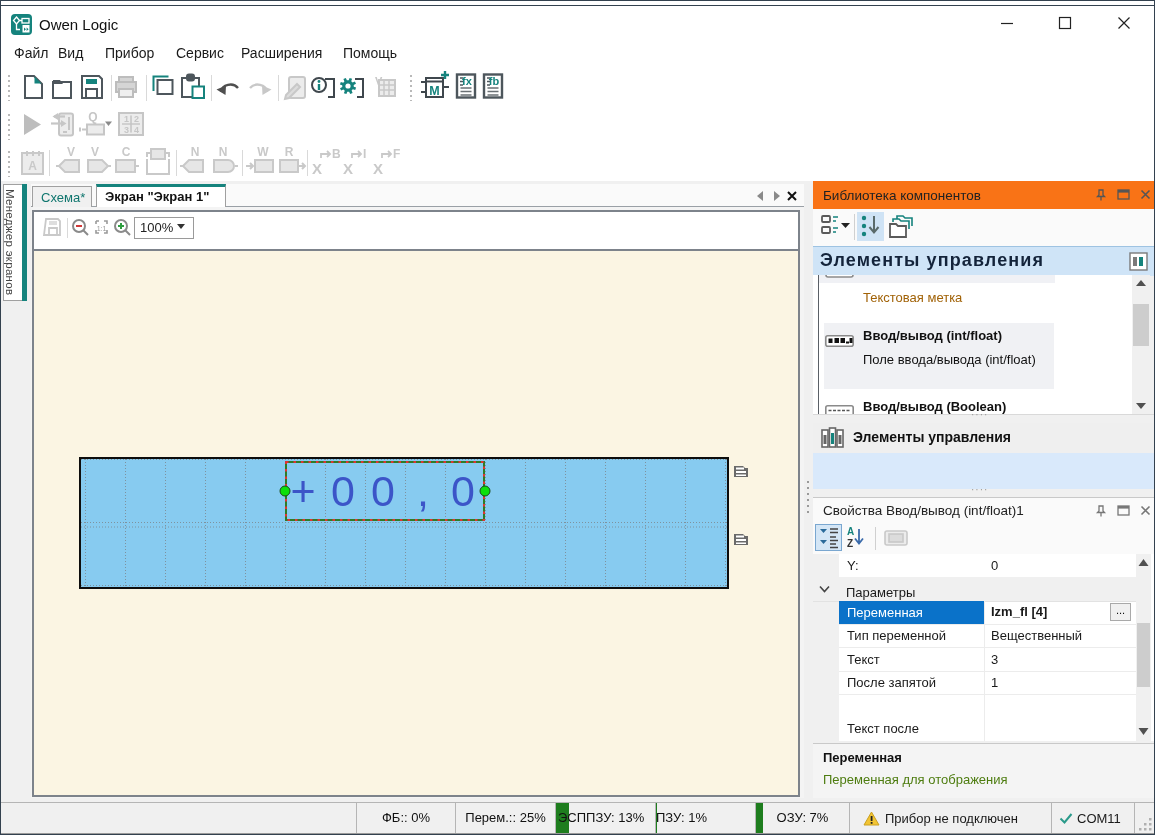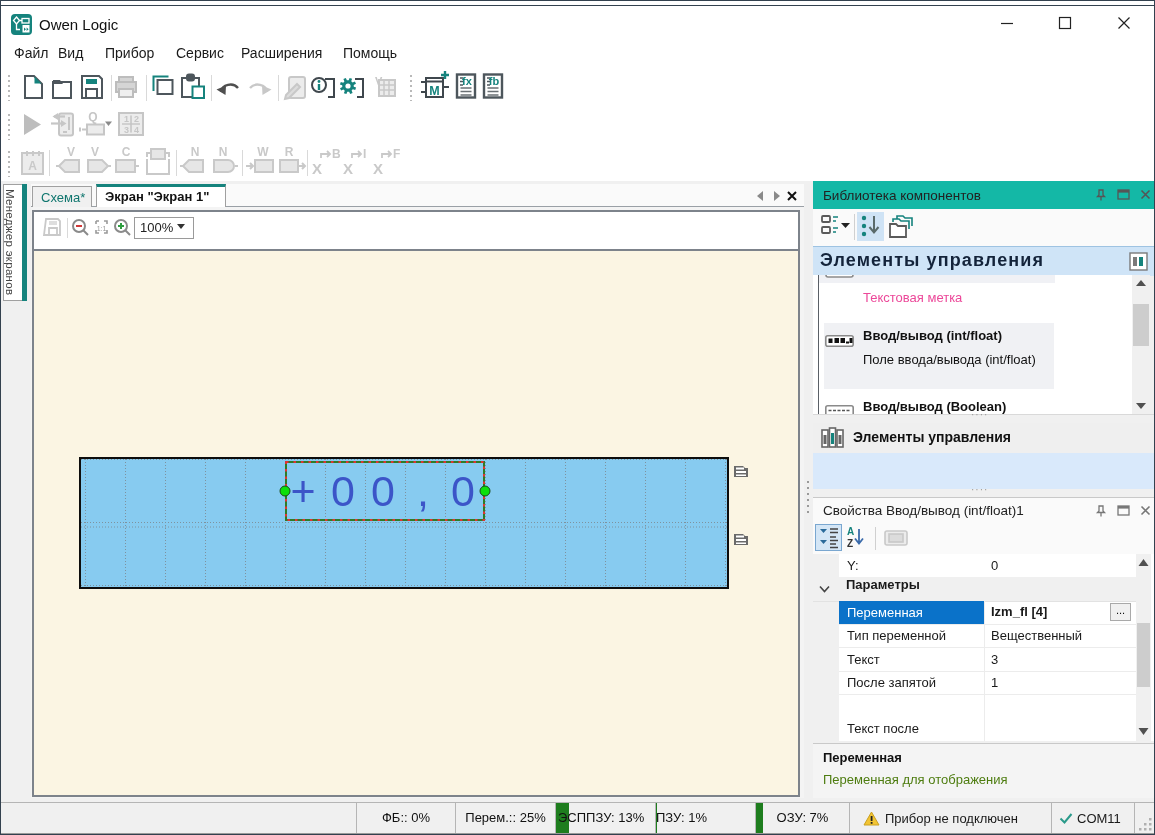--- a/index.html
+++ b/index.html
@@ -350,21 +350,21 @@
           <rect y="12" width="2" height="2"></rect>
           <rect y="18" width="2" height="2"></rect>
           <rect y="24" width="2" height="2"></rect>
           <rect y="30" width="2" height="2"></rect>
         </g>
       </svg>
     </div>
 
   <div class="ab" id="rightside" style="left:812px;top:180px;width:341px;height:617px;background:#f0f0f0;font-size:13px">
 
-    <div class="ab" style="left:0;top:0;width:341px;height:28px;background:#14b8a6;border-bottom:1px solid #e3e3e3">
+    <div class="ab" style="left:0;top:0;width:341px;height:28px;background:#f97316;border-bottom:1px solid #e3e3e3">
       <span class="txt" style="left:10px;top:7px;font-size:13.5px;color:#222">Библиотека компонентов</span>
       <svg class="ab" style="left:282px;top:8px" width="12" height="13">
           <path d="M4 1 h4 v5 l1.5 1.5 h-7 L4 6 z M6 7.5 v4" fill="none" stroke="#555" stroke-width="1.3"></path>
         </svg>
       <svg class="ab" style="left:304px;top:8px" width="13" height="12">
           <rect x="1" y="1" width="11" height="9" fill="none" stroke="#555" stroke-width="1.3"></rect>
           <rect x="1" y="1" width="11" height="2.6" fill="#555"></rect>
         </svg>
       <svg class="ab" style="left:327px;top:8px" width="11" height="11">
           <path d="M1.5 1.5 L9.5 9.5 M9.5 1.5 L1.5 9.5" stroke="#555" stroke-width="1.6"></path>
@@ -406,21 +406,21 @@
     </div>
 
     <div class="ab" style="left:0;top:94px;width:319px;height:139px;background:#fff;overflow:hidden">
         <div class="ab" style="left:5px;top:0;width:1px;height:139px;background:#5a5f66"></div>
         <div class="ab" style="left:6px;top:0;width:236px;height:8px;background:#f0f1f5"></div>
       <svg class="ab" style="left:12px;top:-8px" width="29" height="12">
           <rect x="1" y="1" width="27" height="9" rx="2" fill="#fff" stroke="#8a8a8a" stroke-width="1.6"></rect>
           <path d="M4 4 h20" stroke="#555" stroke-width="2" stroke-dasharray="3 2"></path>
         </svg>
       <span class="txt" style="left:50px;top:-12px;font-weight:bold;color:#111">Метка</span>
-      <span class="txt" style="left:50px;top:15px;color:#ec4899">Текстовая метка</span>
+      <span class="txt" style="left:50px;top:15px;color:#a16207">Текстовая метка</span>
       <div class="ab" style="left:11px;top:48px;width:230px;height:66px;background:#f0f1f4"></div>
       <svg class="ab" style="left:12px;top:60px" width="29" height="12">
           <rect x="0.8" y="0.8" width="27.4" height="10.4" rx="2" fill="#fff" stroke="#8a8a8a" stroke-width="1.6"></rect>
           <g fill="#111">
             <rect x="3.5" y="3.5" width="4" height="4.5"></rect>
             <rect x="9.5" y="3" width="4.5" height="5"></rect>
             <rect x="15.5" y="3" width="4.5" height="5"></rect>
             <rect x="21" y="6.5" width="3" height="2"></rect>
             <rect x="24.5" y="3" width="3" height="5"></rect>
           </g>
@@ -507,21 +507,21 @@
     <div class="ab" id="pgrid" style="left:0;top:373px;width:341px;height:187px;background:#fff;color:#111">
         <div class="ab" style="left:0;top:0;width:26px;height:187px;background:#f0f0f0"></div>
       <div class="ab" style="left:26px;top:0;width:297px;height:23px;border-bottom:1px solid #ececec">
           <span class="txt" style="left:8px;top:4px">Y:</span>
           <span class="txt" style="left:152px;top:4px">0</span>
         </div>
       <div class="ab" style="left:0;top:23px;width:323px;height:24px;background:#f0f0f0;border-bottom:1px solid #e2e2e2">
         <svg class="ab" style="left:6px;top:8px" width="11" height="8">
             <path d="M1 1.5 l4.5 5 l4.5 -5" fill="none" stroke="#444" stroke-width="1.6"></path>
           </svg>
-        <span class="txt" style="left:33px;top:0;font-weight:bold">Параметры</span>
+        <span class="txt" style="left:33px;top:8px;font-weight:normal">Параметры</span>
       </div>
       <div class="ab" style="left:26px;top:47px;width:297px;height:23px;border-bottom:1px solid #ececec">
         <div class="ab" style="left:0;top:0;width:145px;height:23px;background:#0a72c9">
             <span class="txt" style="left:8px;top:4px;color:#fff">Переменная</span>
           </div>
         <span class="txt" style="left:152px;top:3px;font-weight:bold">Izm_fl [4]</span>
         <div class="ab" style="left:271px;top:2px;width:21px;height:18px;background:#f0f0f0;border:1px solid #a9a9a9;box-sizing:border-box;text-align:center;font-size:11px;line-height:12px">...</div>
       </div>
       <div class="ab" style="left:26px;top:70px;width:297px;height:23px;border-bottom:1px solid #ececec">
           <span class="txt" style="left:8px;top:4px">Тип переменной</span>

